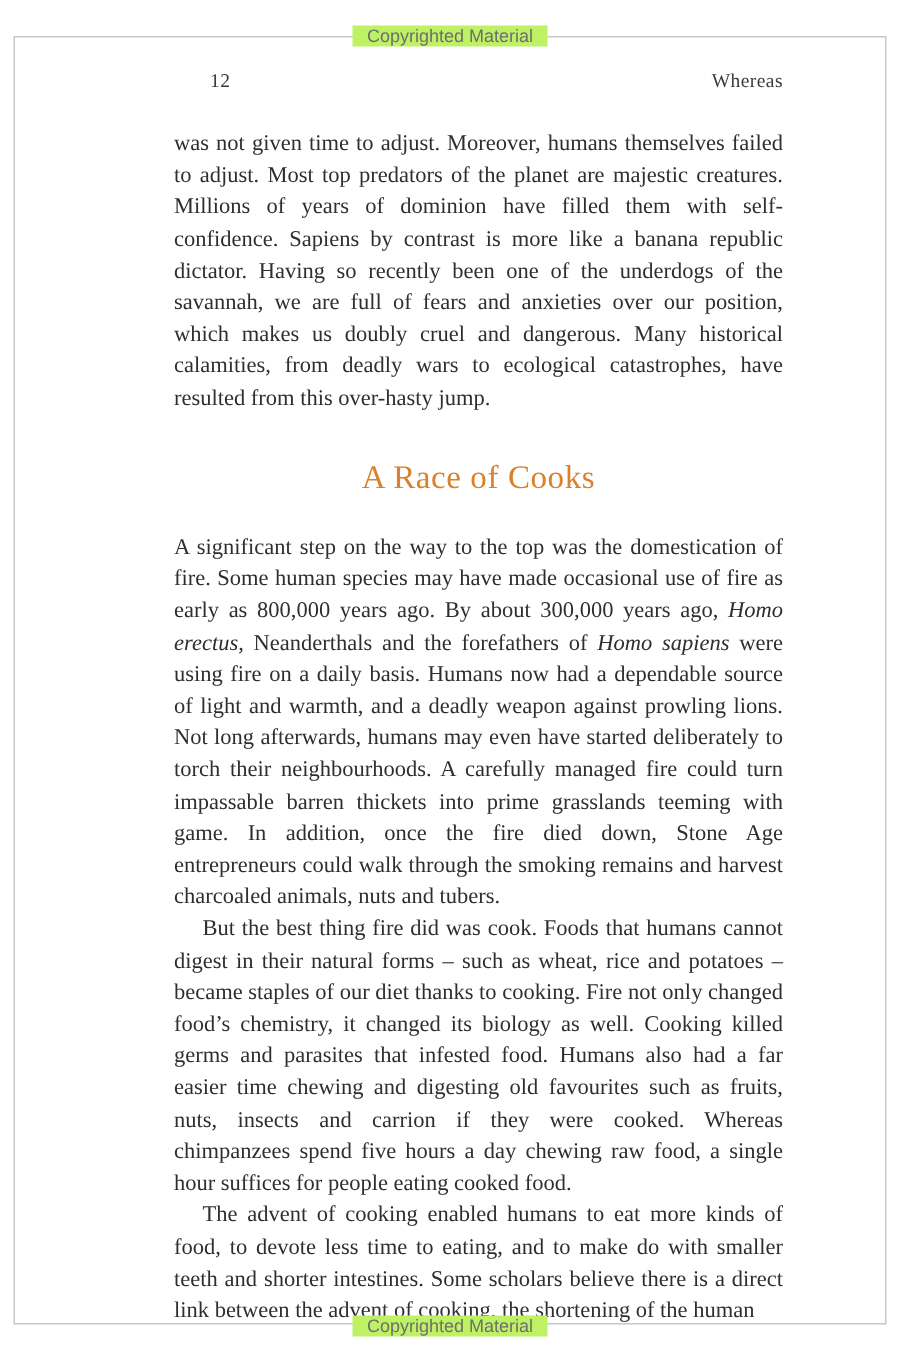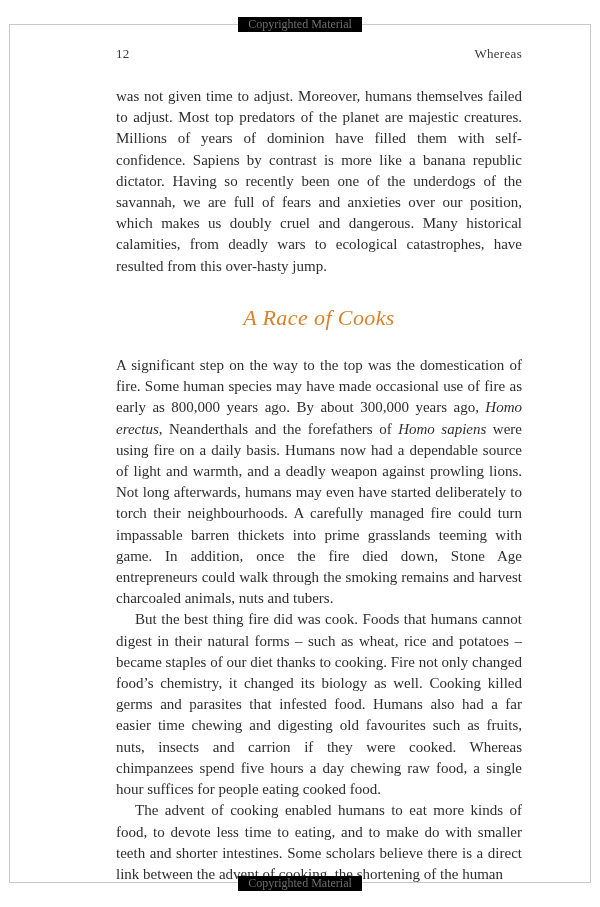--- a/index.html
+++ b/index.html
@@ -23,65 +23,64 @@
     position: absolute;
     left: 0;
     width: 100%;
     text-align: center;
     font-family: "Liberation Sans", sans-serif;
     font-size: 12px;
     color: #6e6e6e;
     z-index: 3;
   }
   .watermark span {
-    background: #000000;
+    background: #bef264;
     padding: 0 10px;
     display: inline-block;
-    font-family: Liberation Serif, serif;
   }
   .watermark.top { top: 17px; }
   .watermark.bottom { bottom: 16px; }
 
   .content {
     position: absolute;
     left: 116px;
     right: 78px;
     top: 46px;
     z-index: 2;
     font-family: "Liberation Serif", serif;
     color: #2e2e2e;
   }
   .page-header {
     display: flex;
     justify-content: space-between;
     align-items: flex-start;
     font-size: 13px;
     color: #3a3a3a;
     letter-spacing: 0.3px;
+    margin-left: 24px;
   }
   .body-blocks {
     margin-top: 24px;
     font-size: 15px;
     line-height: 21.2px;
   }
   p.body-para {
     margin: 0;
     text-align: justify;
   }
   p.body-para.indent {
     text-indent: 19px;
   }
   h2.section-heading {
     font-family: "Liberation Serif", serif;
     font-weight: 400;
     font-size: 22px;
     letter-spacing: 0.4px;
     text-align: center;
     margin: 30px 0 27px 0;
-    font-style: italic;
   }
   em { font-style: italic; }
 </style>
 </head>
 <body>
 
 <div class="page-frame"></div>
 
 <div class="watermark top">
   <span>Copyrighted Material</span>

